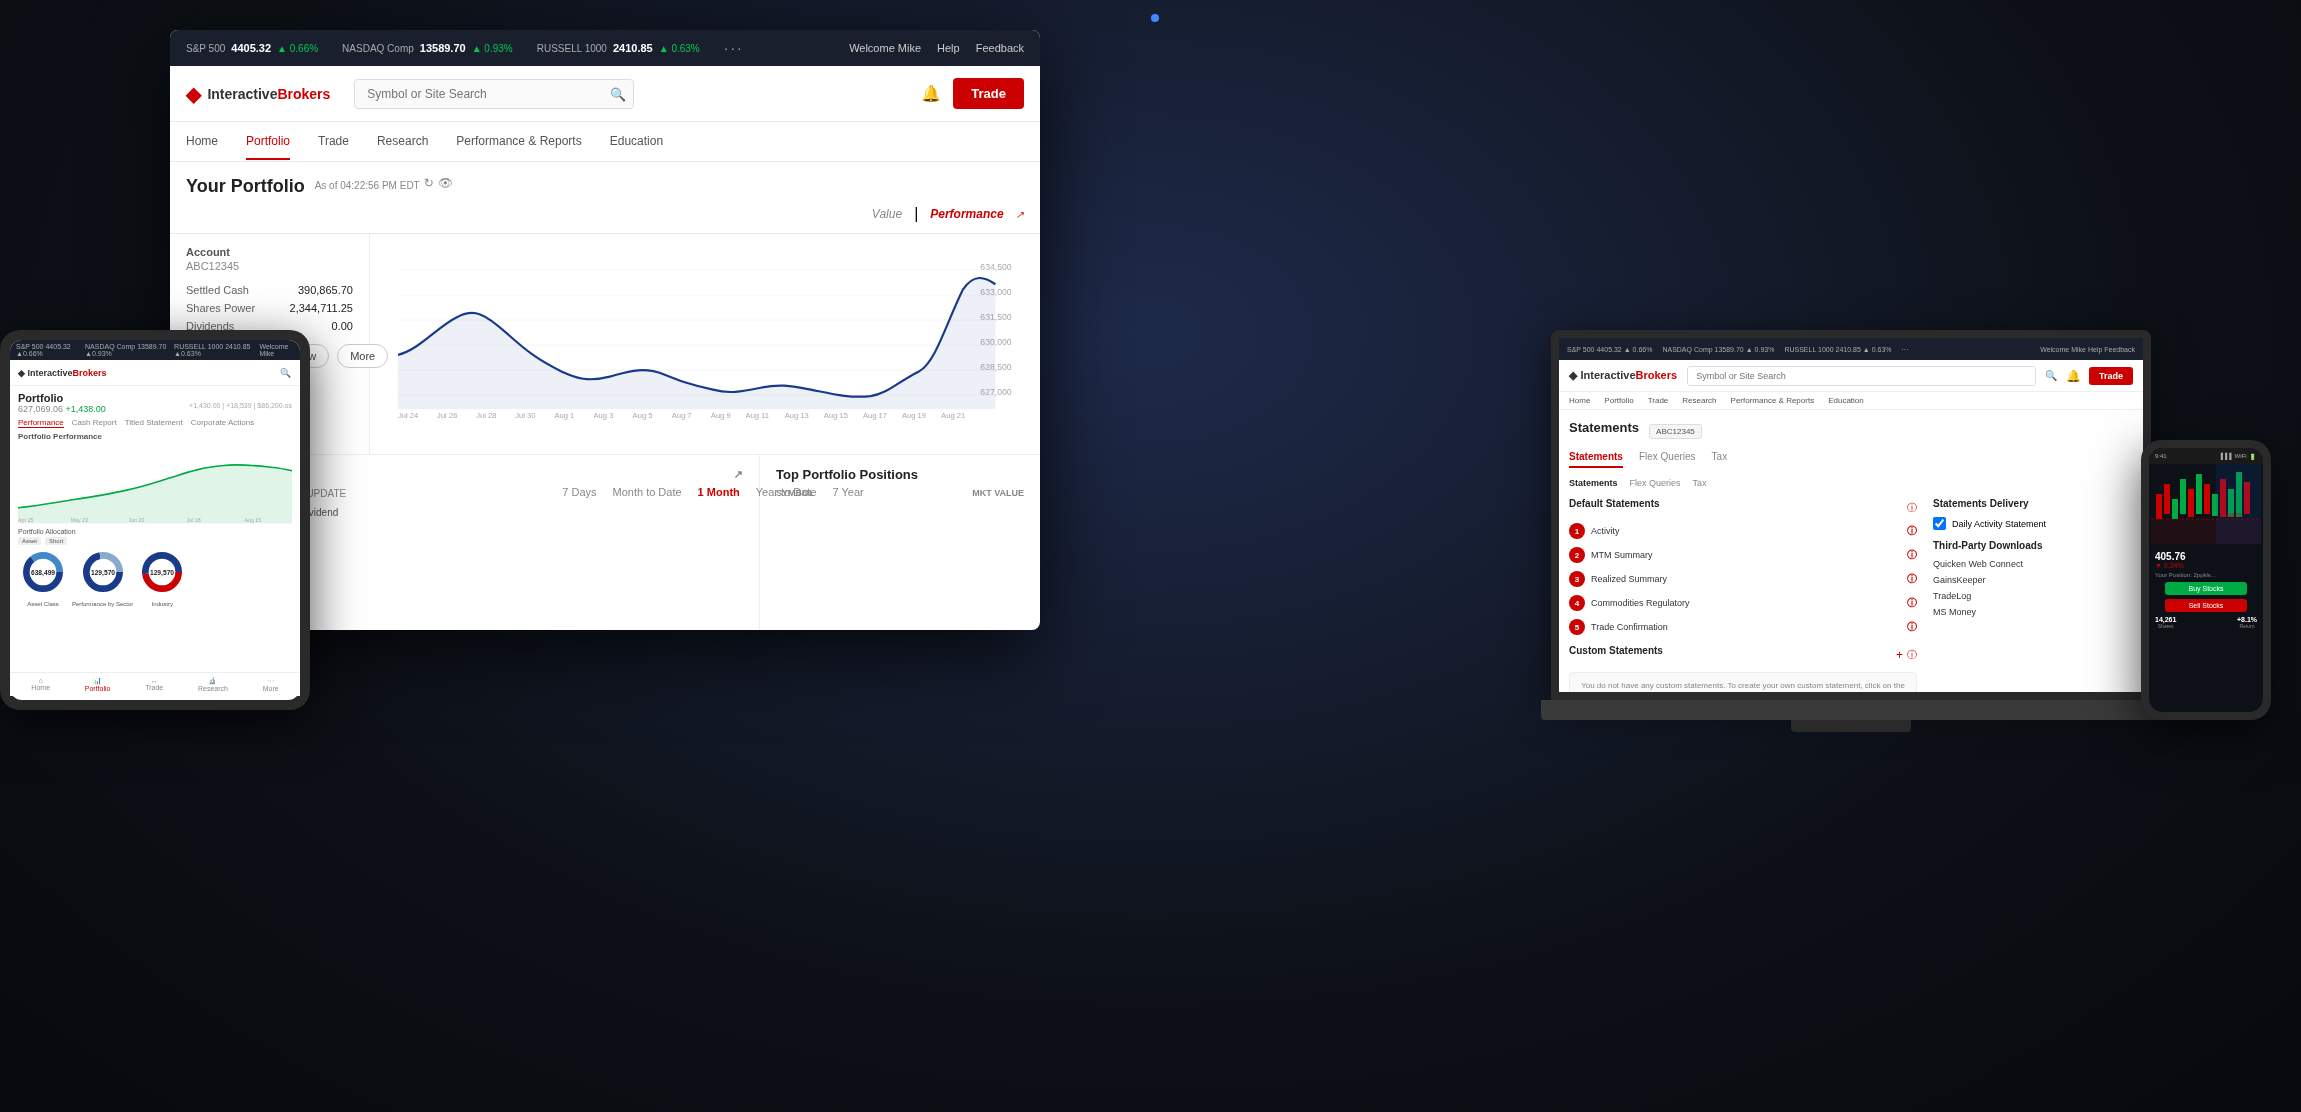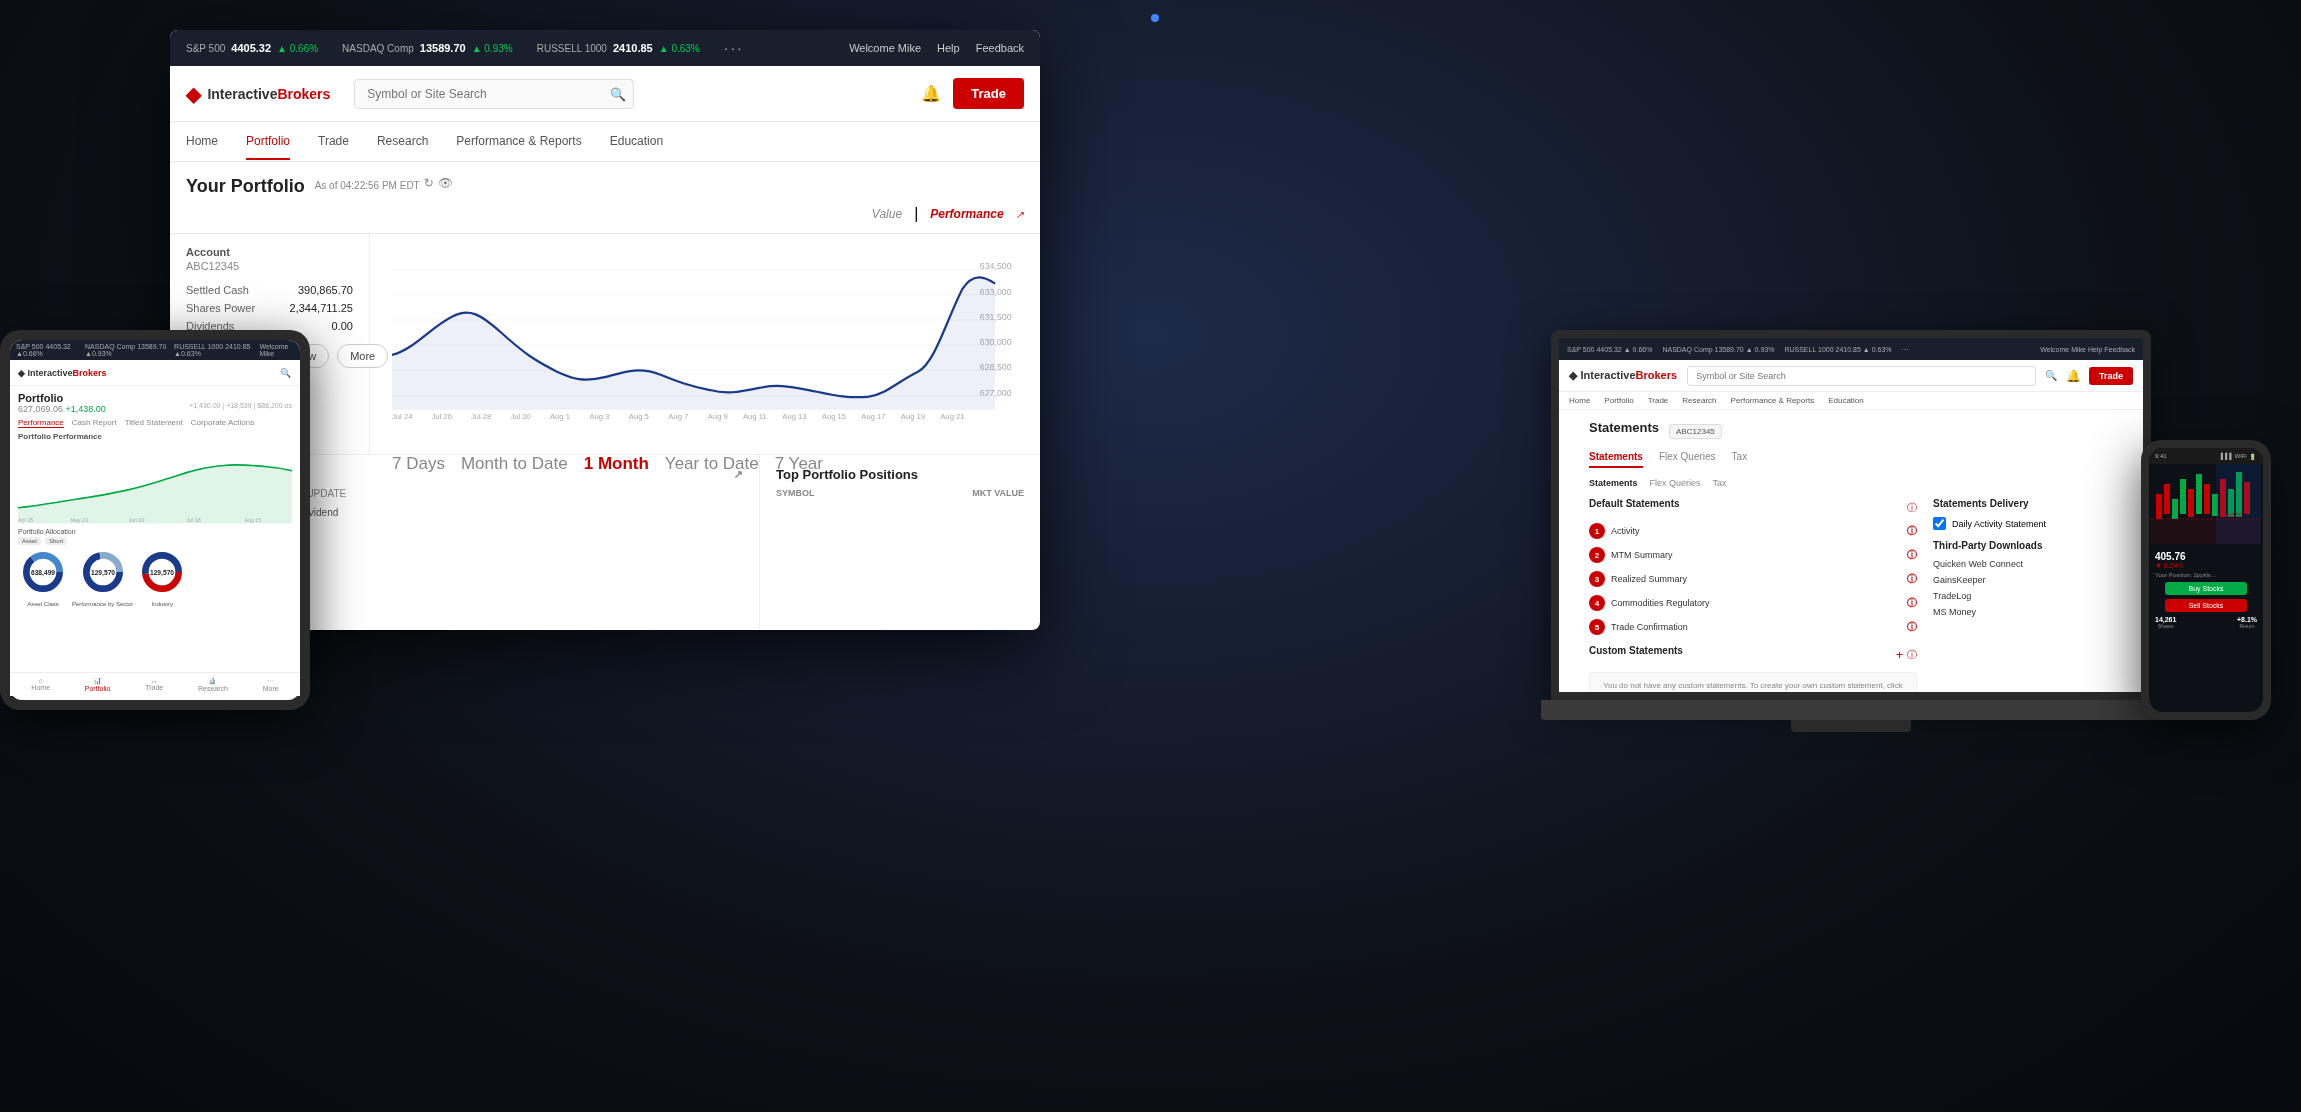--- a/index.html
+++ b/index.html
@@ -194,21 +194,21 @@
       gap: 12px;
       font-style: italic;
     }
     .vp-value { font-size: 12px; color: #888; cursor: pointer; }
     .vp-perf { font-size: 12px; color: #cc0000; font-weight: 600; cursor: pointer; }
     .vp-link-icon { color: #cc0000; font-size: 10px; }
 
     
     .account-section {
       display: flex;
-      gap: 10px;
+      gap: 16px;
     }
     .account-left {
       width: 200px;
       padding: 12px 16px;
       border-right: 1px solid #eee;
     }
     .account-label { font-size: 11px; color: #555; font-weight: 600; margin-bottom: 2px; }
     .account-id { font-size: 11px; color: #888; margin-bottom: 12px; }
     .account-row {
       display: flex;
@@ -239,23 +239,24 @@
       position: relative;
       height: 220px;
     }
     .chart-svg {
       width: 100%;
       height: 100%;
     }
     .chart-time-btns {
       display: flex;
       gap: 16px;
-      justify-content: flex-start;
+      justify-content: center;
       padding: 4px 0;
-      font-size: 17px;
+      font-size: 11px;
+      margin-top: 32px;
     }
     .time-btn { color: #888; cursor: pointer; }
     .time-btn.active { color: #cc0000; font-weight: 600; }
 
     
     .lower-section {
       display: flex;
       border-top: 1px solid #eee;
       height: 180px;
     }
@@ -411,21 +412,21 @@
       color: #888;
     }
     .laptop-main-nav {
       display: flex;
       gap: 14px;
       padding: 4px 10px;
       border-bottom: 1px solid #eee;
       font-size: 8px;
       color: #555;
     }
-    .laptop-content { padding: 10px; margin-left: 20px; }
+    .laptop-content { padding: 10px; }
     .laptop-section-title { font-size: 13px; font-weight: 700; color: #222; margin-bottom: 8px; }
     .laptop-tabs { display: flex; gap: 16px; margin-bottom: 10px; font-size: 10px; }
     .laptop-tab { color: #888; padding-bottom: 4px; }
     .laptop-tab.active { color: #cc0000; border-bottom: 2px solid #cc0000; font-weight: 600; }
     .laptop-sub-tabs { display: flex; gap: 12px; margin-bottom: 10px; font-size: 9px; }
     .laptop-sub-tab { color: #888; cursor: pointer; }
     .laptop-sub-tab.active { color: #222; font-weight: 600; }
     .laptop-two-col { display: flex; gap: 16px; }
     .laptop-col { flex: 1; }
     .laptop-col-title { font-size: 10px; font-weight: 700; color: #222; margin-bottom: 8px; }

